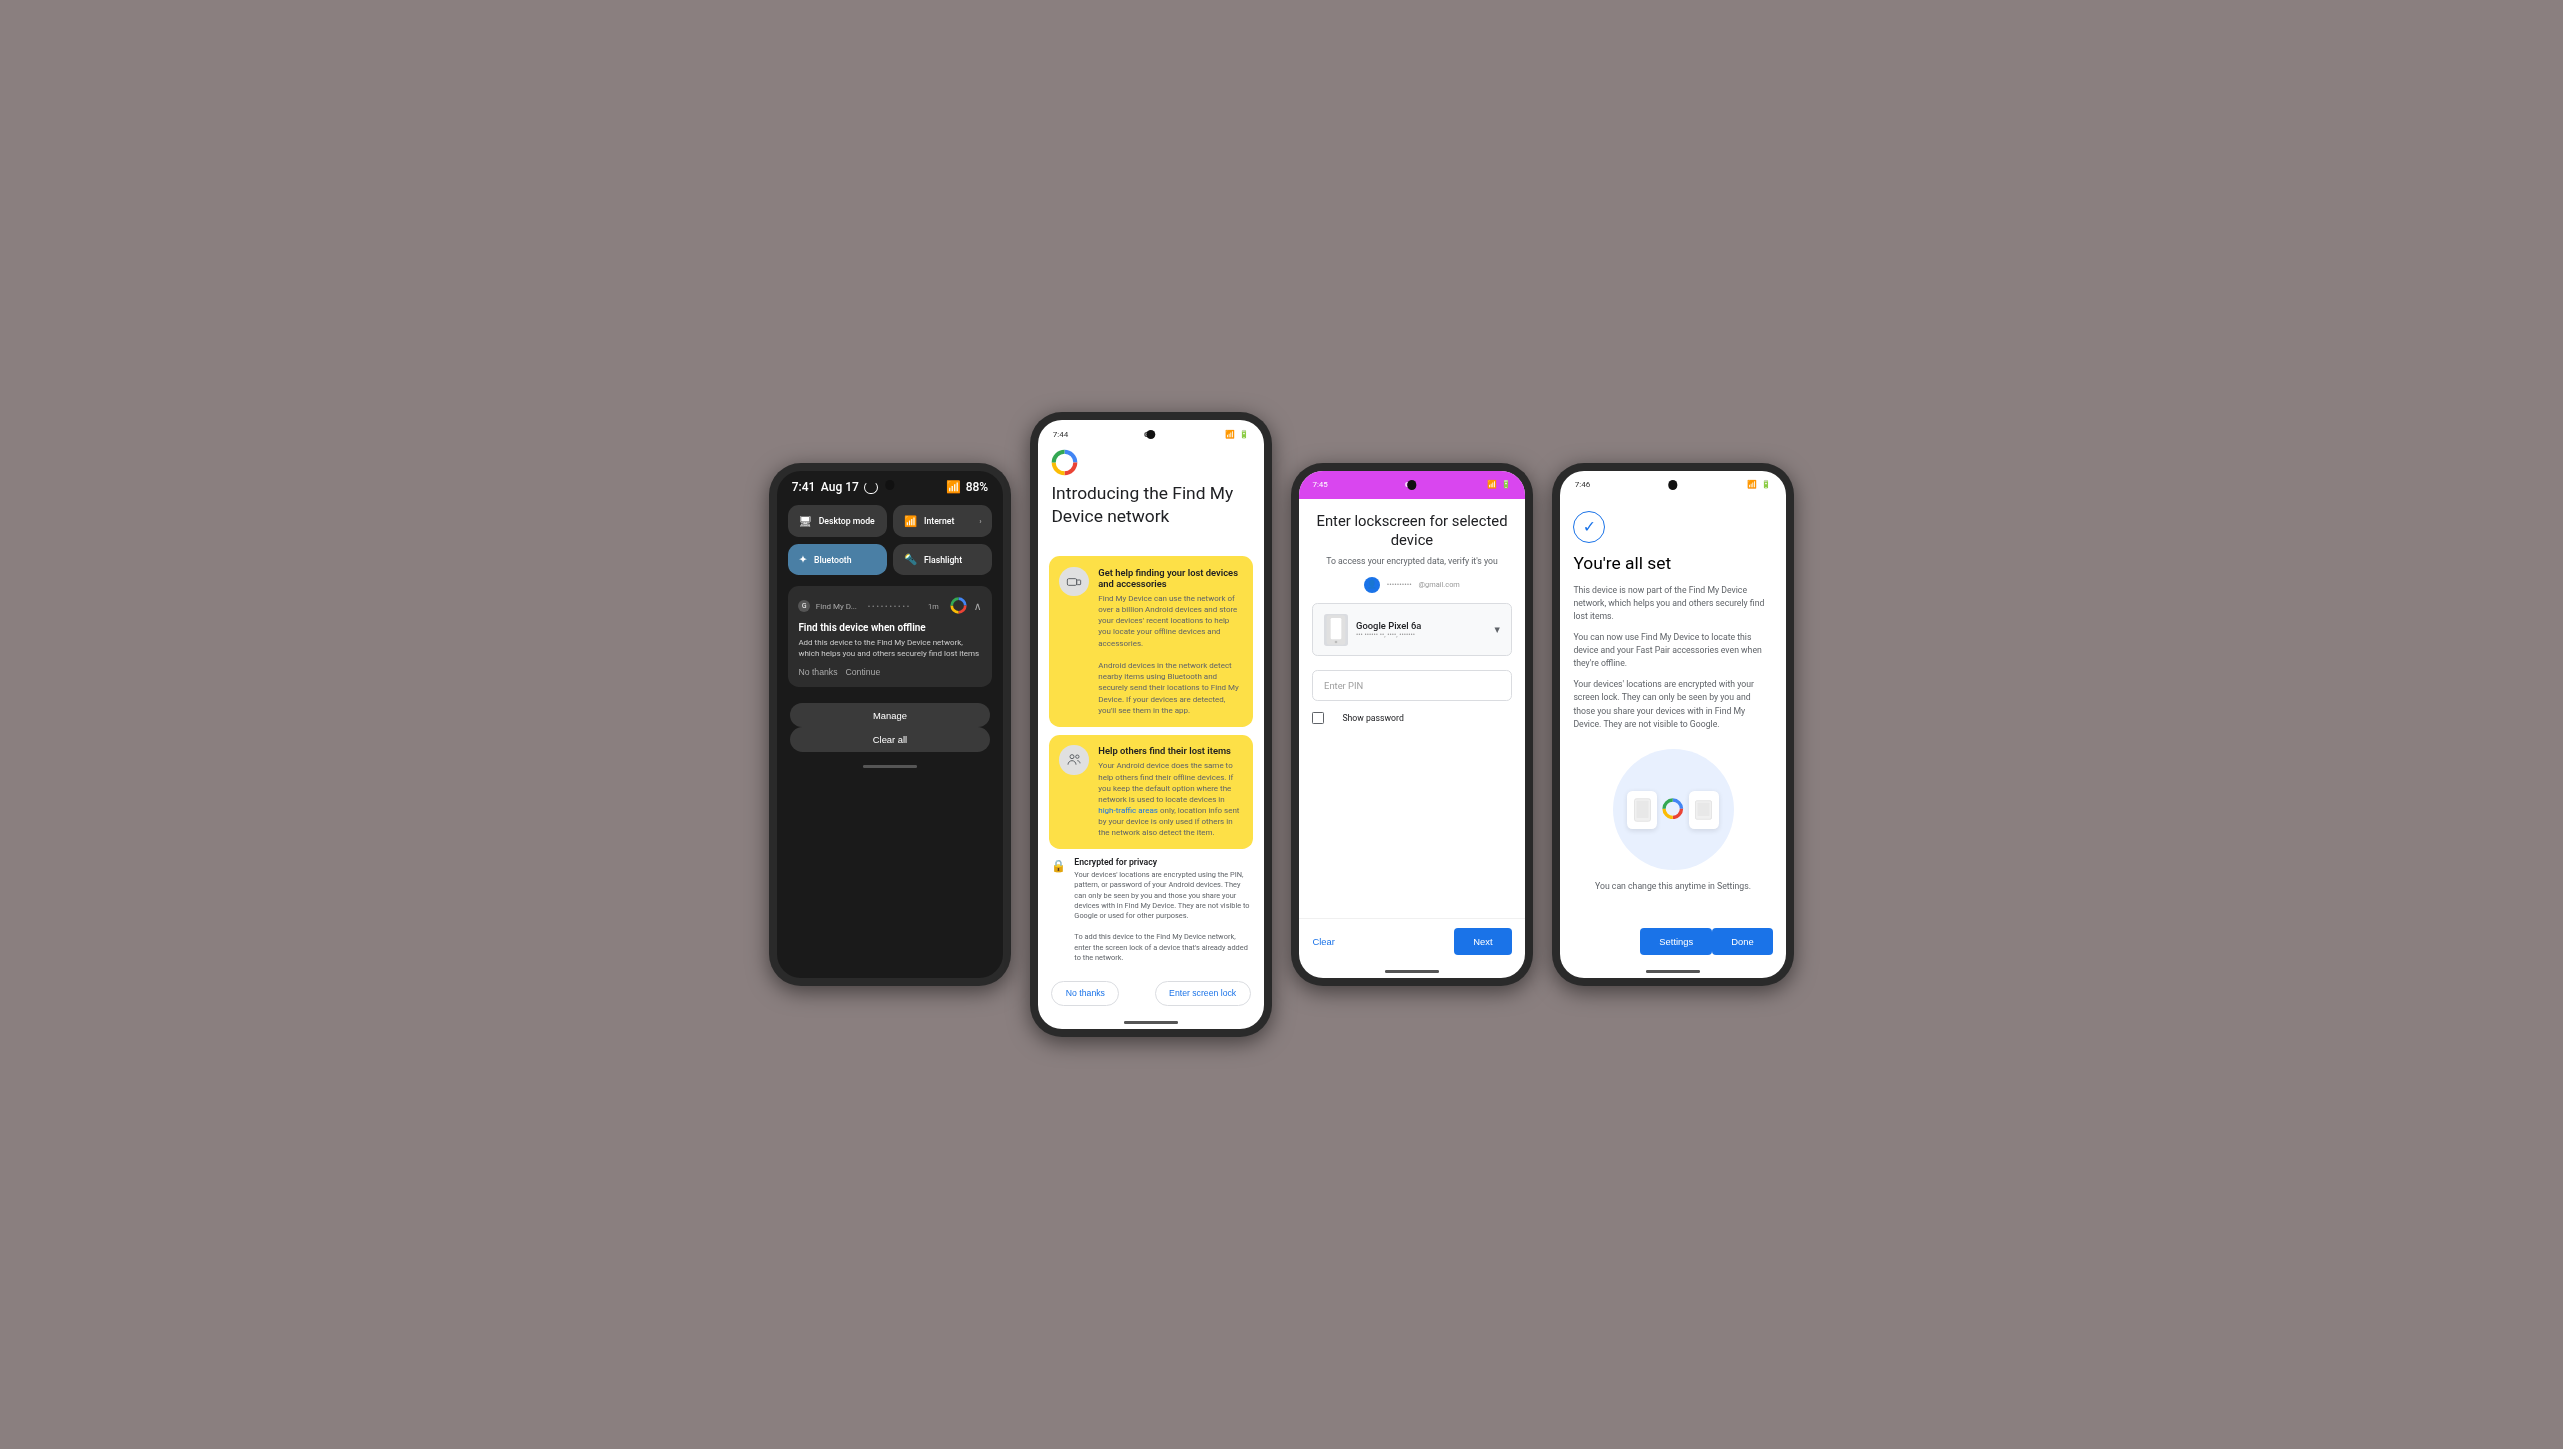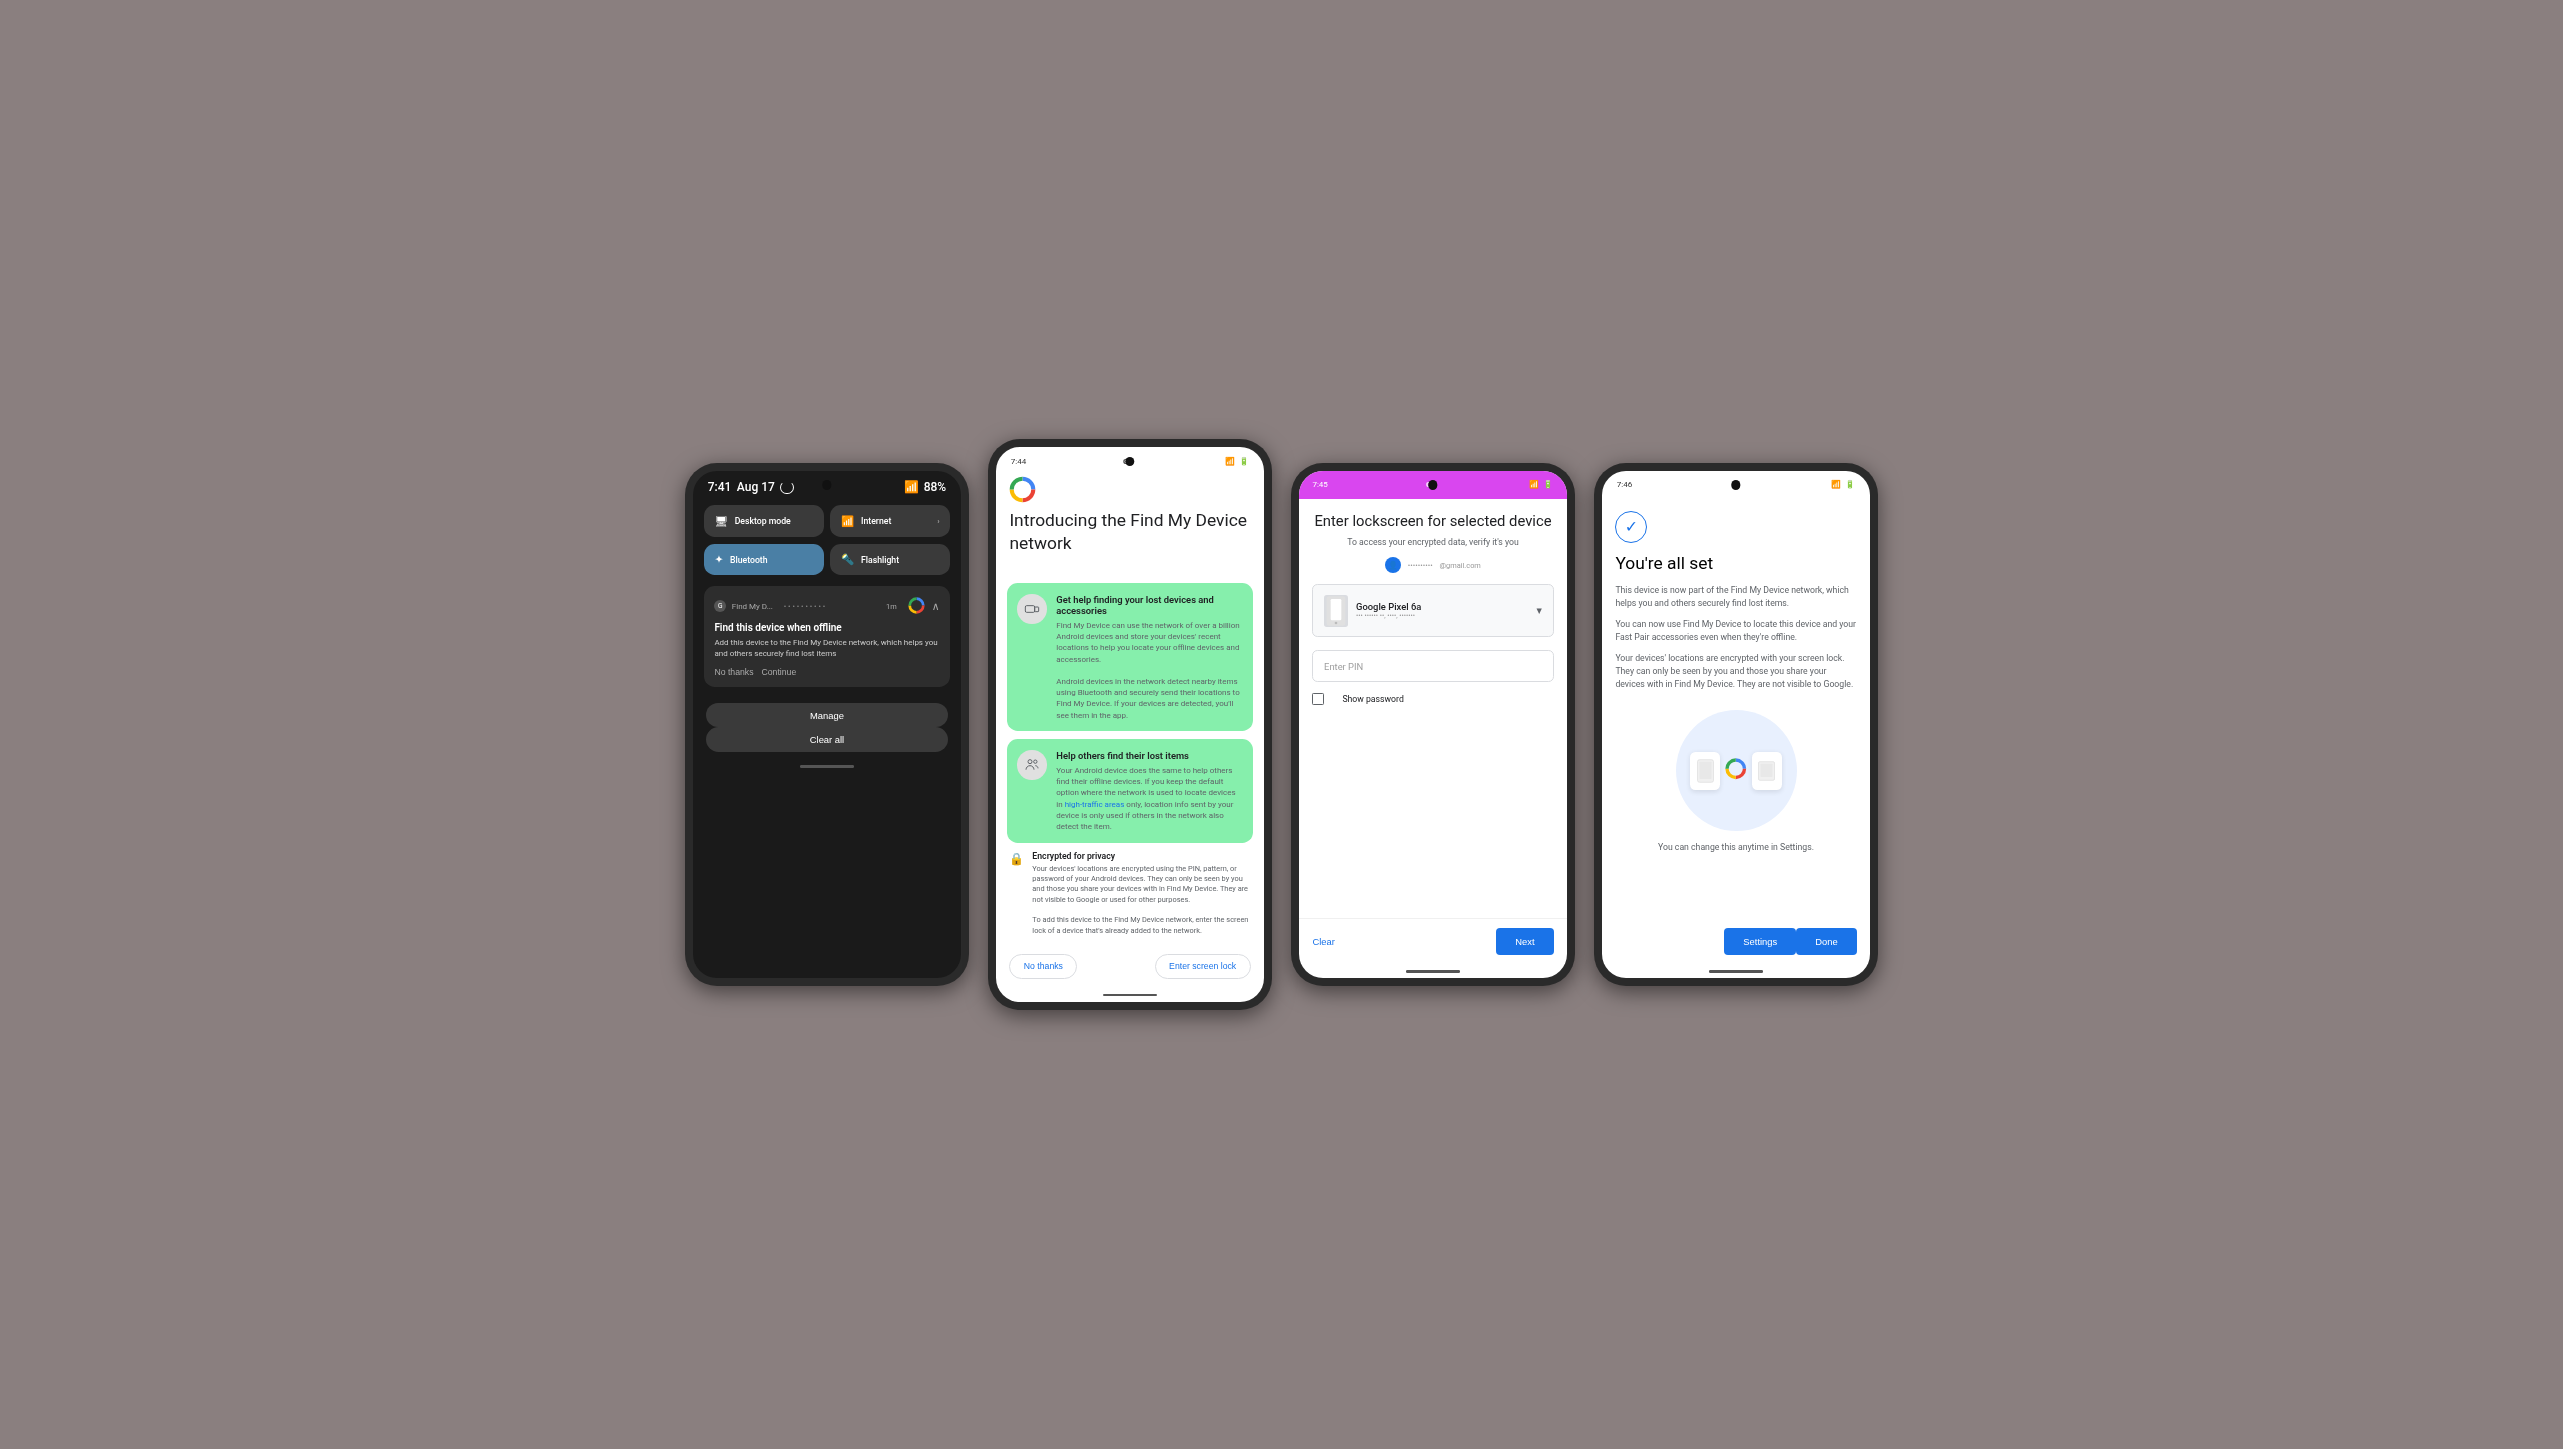--- a/index.html
+++ b/index.html
@@ -15,21 +15,21 @@
     .phones-container {
       display: flex;
       gap: 19px;
       align-items: center;
     }
     .phone {
       background: #2a2a2a;
       border-radius: 32px;
       padding: 8px;
       box-shadow: 0 5.4px 21.5px rgba(0,0,0,0.5);
-      width: 284px;
+      width: 242px;
       min-height: 523px;
       position: relative;
       display: flex;
       flex-direction: column;
     }
     .phone-screen {
       background: #fff;
       border-radius: 24px;
       flex: 1;
       overflow: hidden;
@@ -163,21 +163,21 @@
     }
     .intro-title {
       font-size: 17.4px;
       font-weight: 400;
       color: #202124;
       padding: 0 13.4px;
       margin-bottom: 29px;
       line-height: 1.3;
     }
     .feature-card {
-      background: #86efac;
+      background: #fde047;
       border-radius: 10.7px;
       margin: 0 10.7px 8px;
       padding: 10.7px;
       display: flex;
       gap: 9.4px;
       align-items: flex-start;
     }
     .feature-icon {
       width: 29.5px;
       height: 29.5px;

